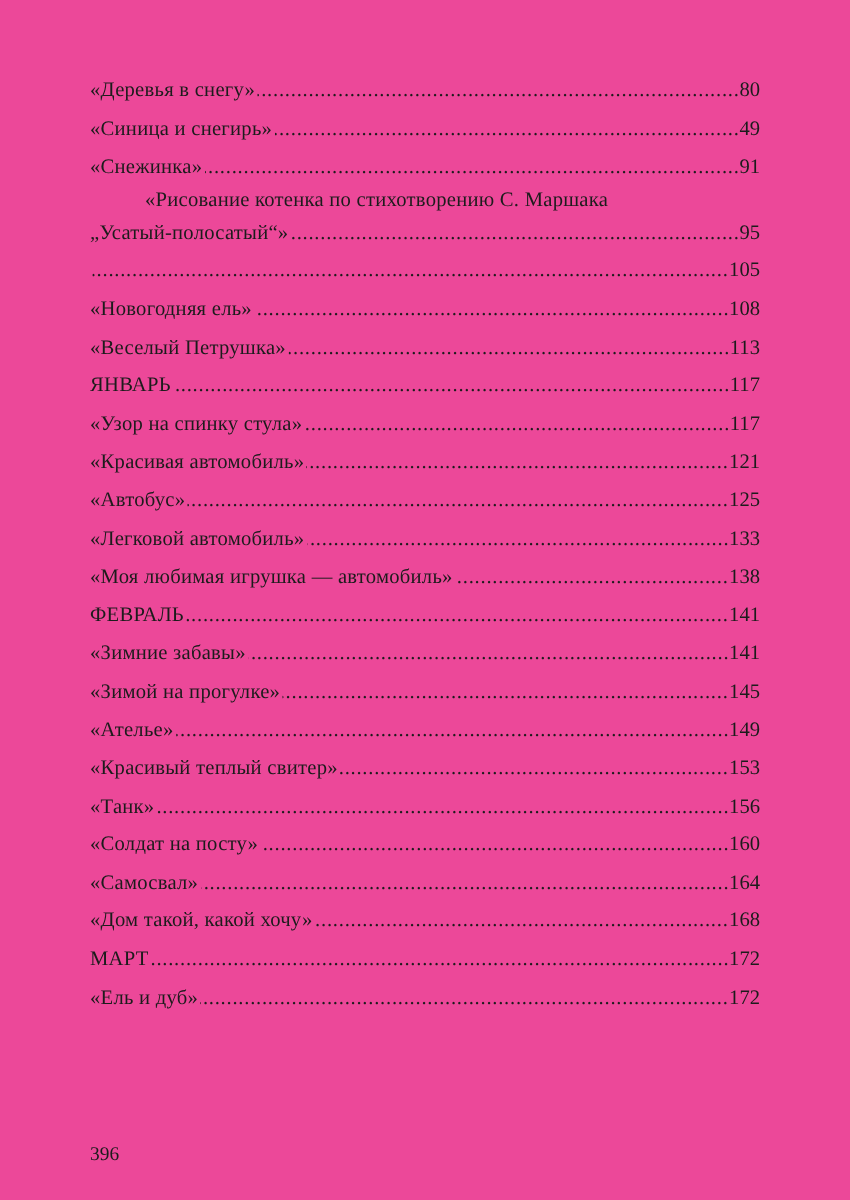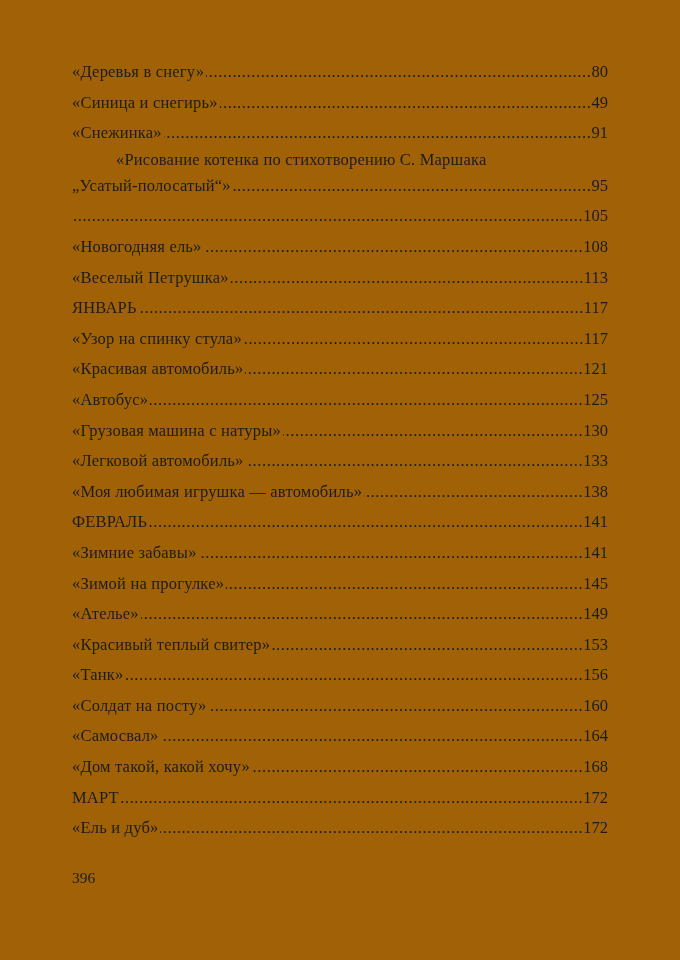--- a/index.html
+++ b/index.html
@@ -11,21 +11,21 @@
     width: 680px;
     height: 960px;
     position: relative;
     font-family: "Liberation Serif", serif;
     color: #1c1c1c;
     overflow: hidden;
   }
   .page {
     position: absolute;
     inset: 0;
-    background: #a16207;
+    background: #ec4899;
   }
   .toc-list {
     position: absolute;
     top: 57px;
     left: 72px;
     width: 536px;
   }
   .row {
     display: flex;
     align-items: baseline;
@@ -56,21 +56,21 @@
     content: "...................................................................................................................................................................................................";
     letter-spacing: 0.6px;
   }
   .pagenum {
     flex: 0 0 auto;
     text-align: left;
   }
   .folio {
     position: absolute;
     left: 72px;
-    top: 867px;
+    top: 913px;
     font-size: 15.5px;
     line-height: 22px;
   }
   .watermark {
     position: absolute;
     top: 455px;
     left: 50%;
     transform: translateX(-51%);
     font-family: "DejaVu Sans", sans-serif;
     font-weight: bold;
@@ -142,25 +142,20 @@
         <span class="title">«Красивая автомобиль»</span>
         <span class="dots"></span>
         <span class="pagenum">121</span>
       </div>
       <div class="row">
         <span class="title">«Автобус»</span>
         <span class="dots"></span>
         <span class="pagenum">125</span>
       </div>
       <div class="row">
-        <span class="title">«Грузовая машина с натуры»</span>
-        <span class="dots"></span>
-        <span class="pagenum">130</span>
-      </div>
-      <div class="row">
         <span class="title">«Легковой автомобиль»</span>
         <span class="dots"></span>
         <span class="pagenum">133</span>
       </div>
       <div class="row">
         <span class="title">«Моя любимая игрушка — автомобиль»</span>
         <span class="dots"></span>
         <span class="pagenum">138</span>
       </div>
       <div class="row section">

